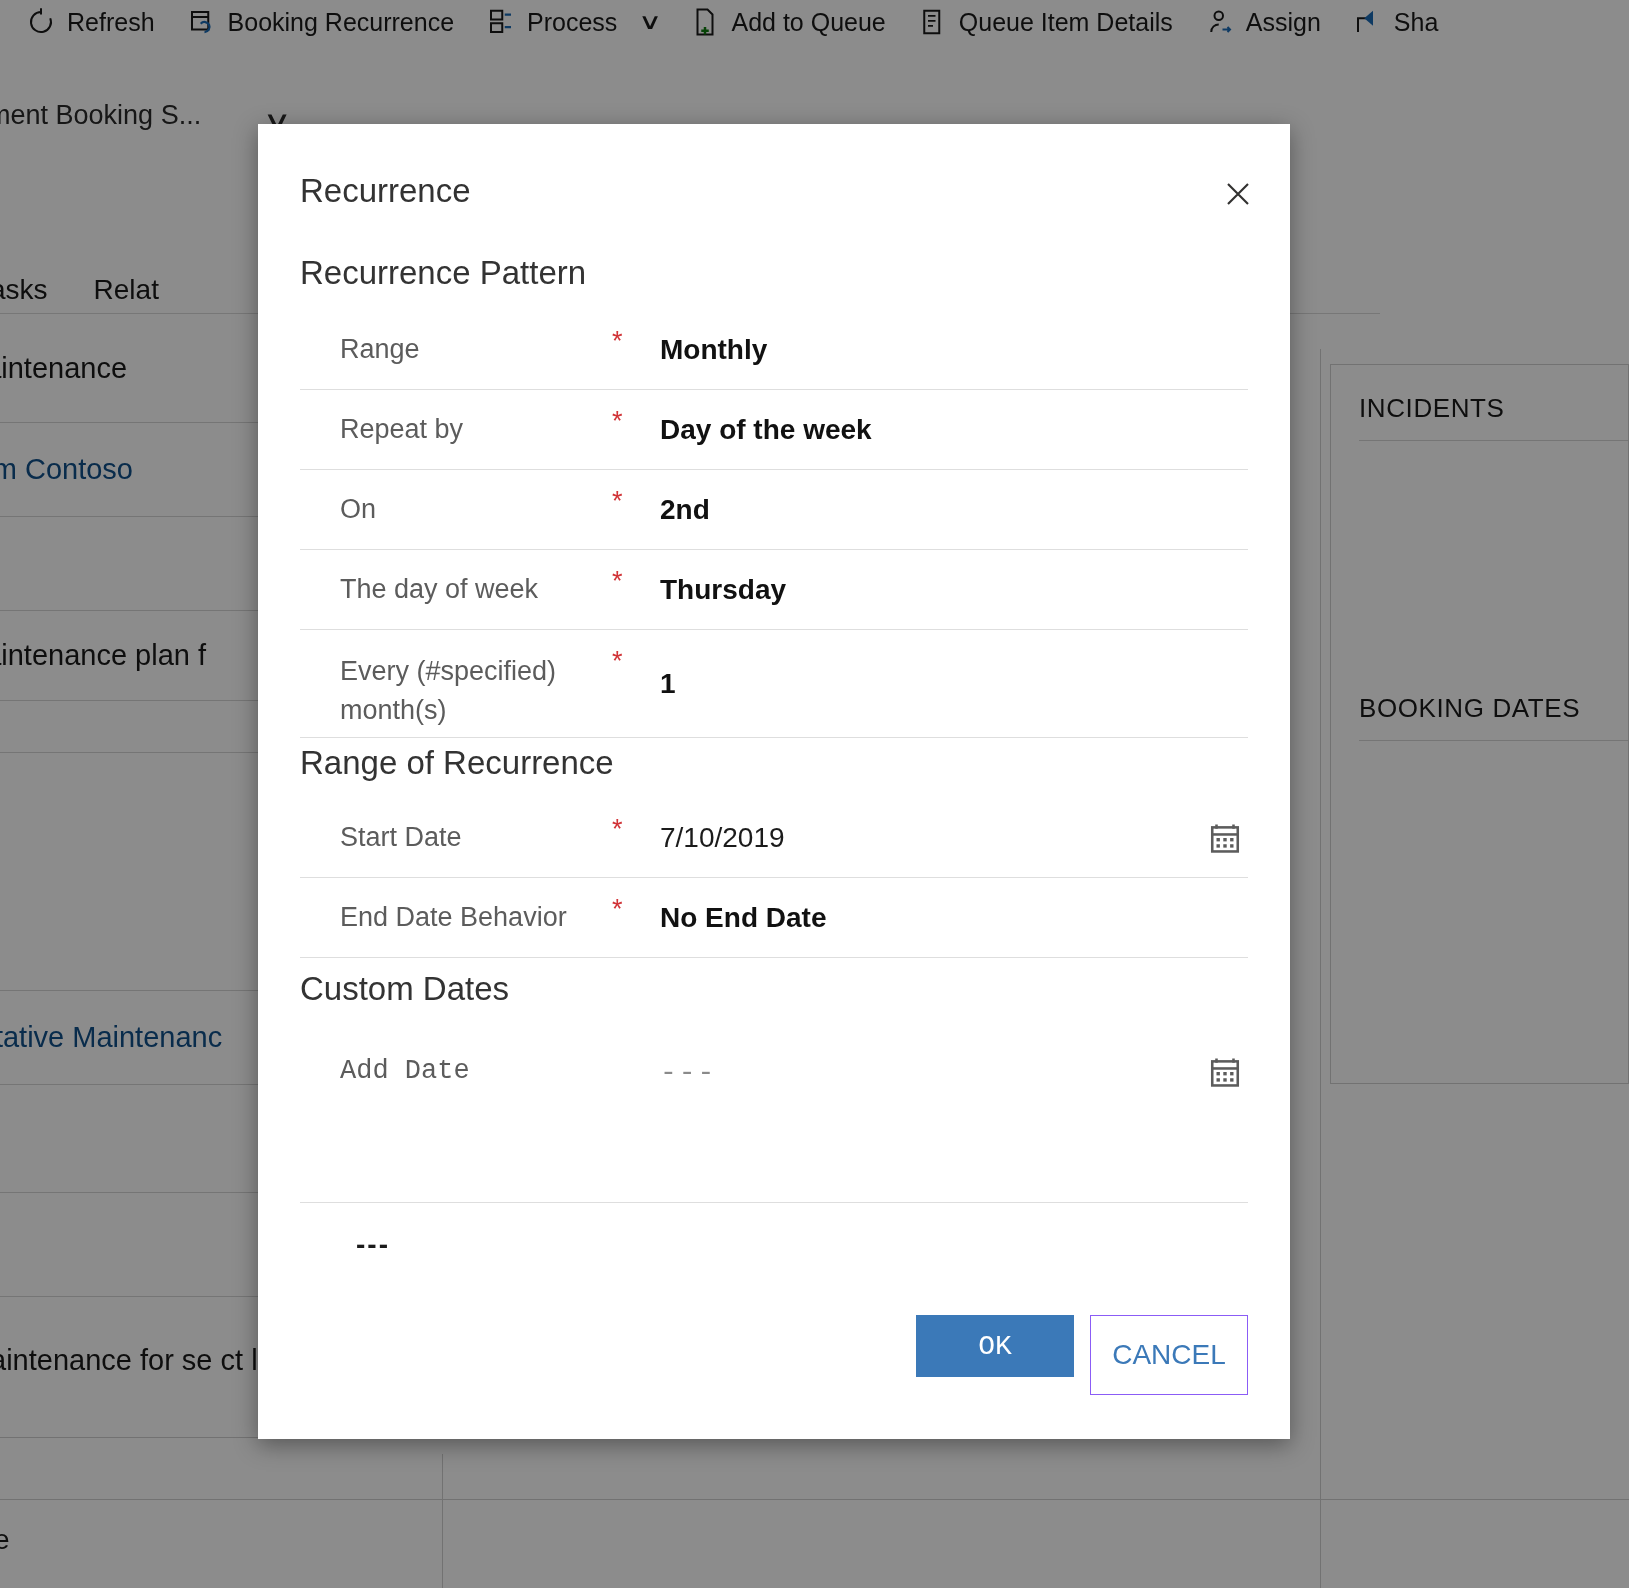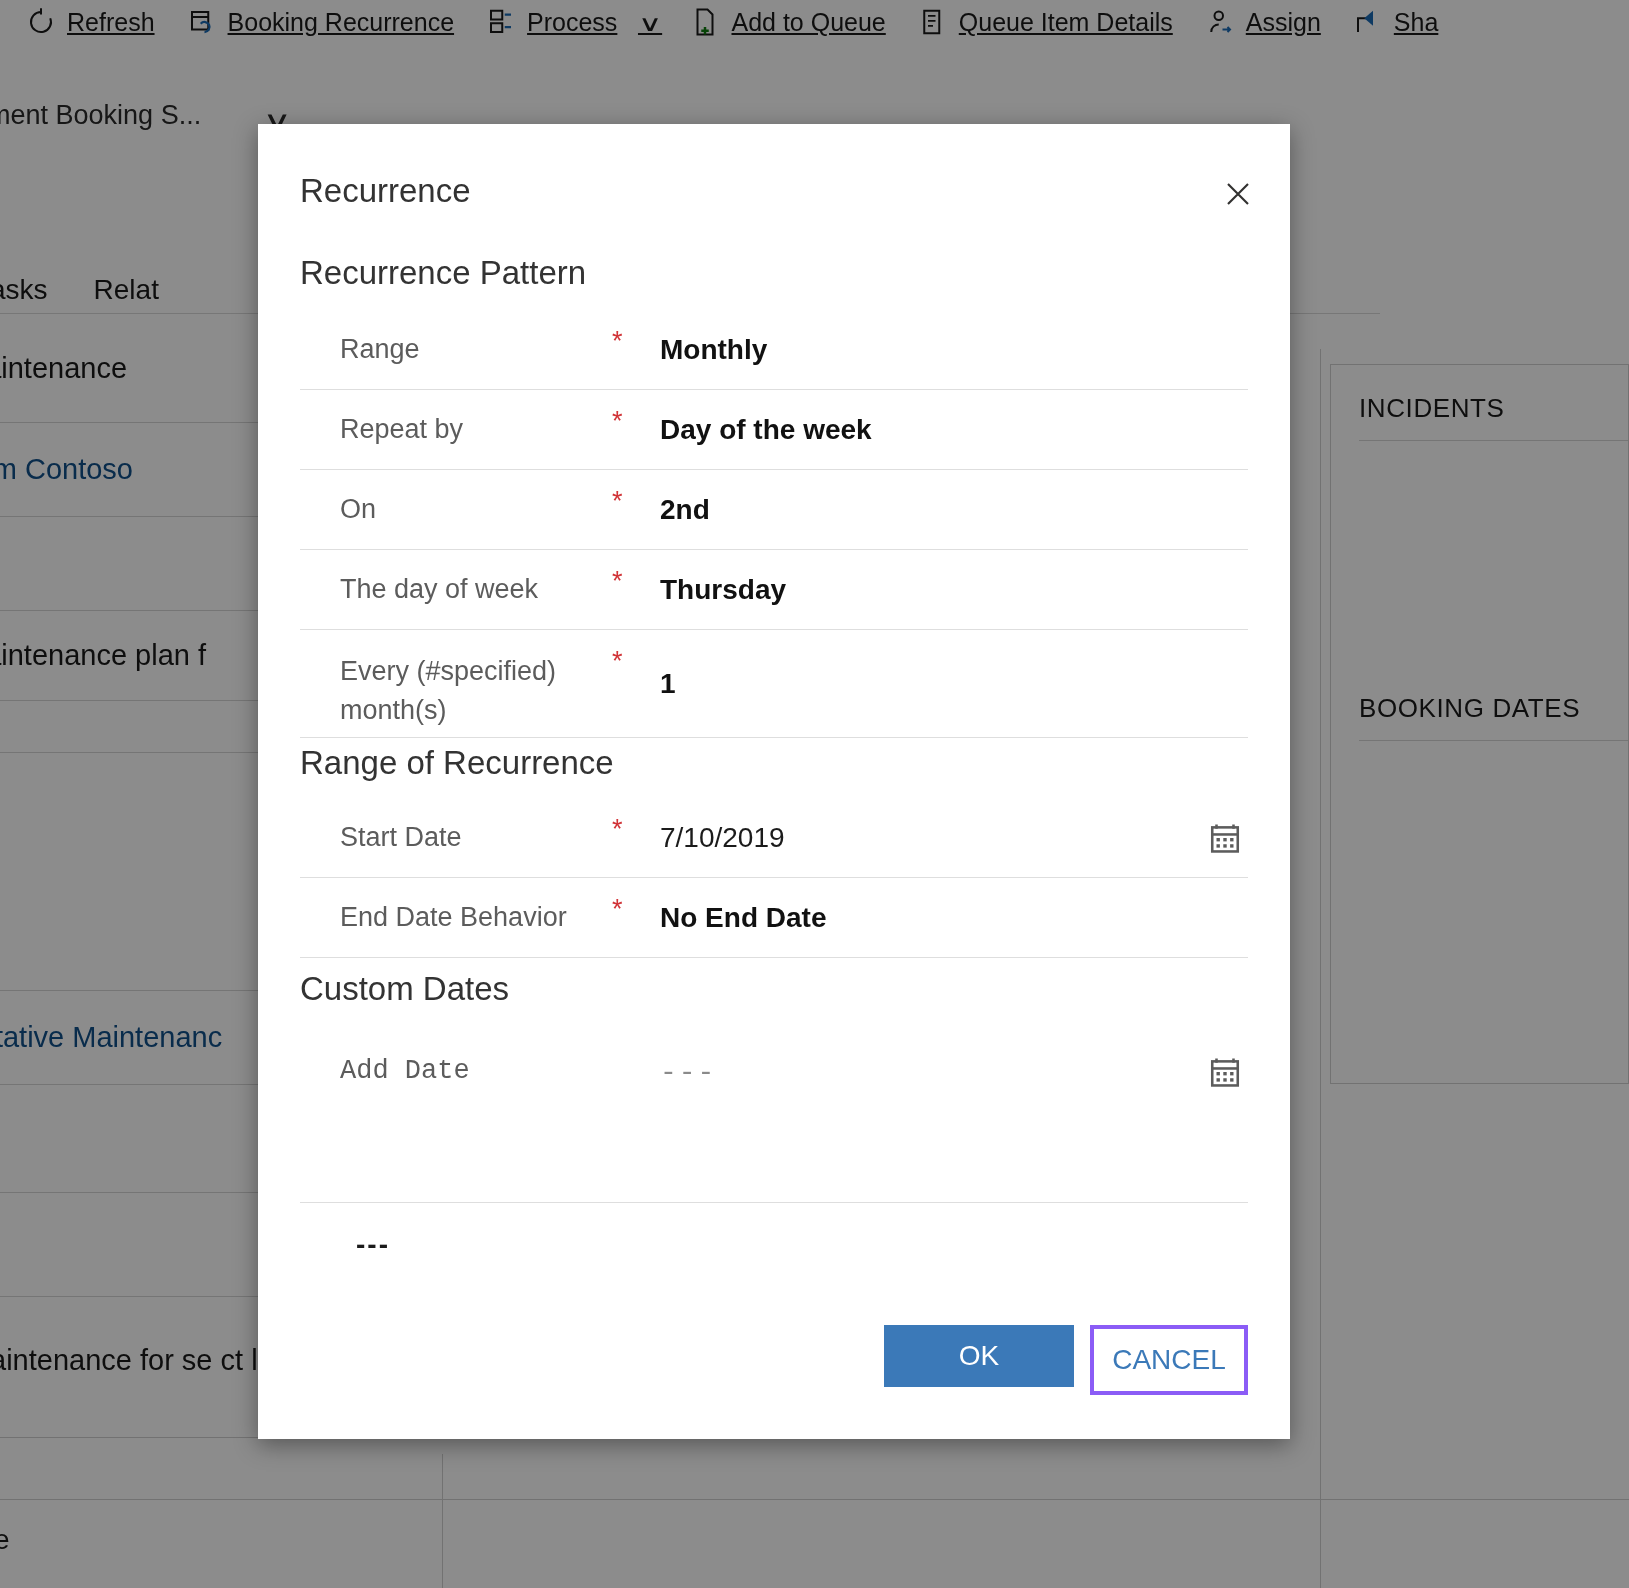--- a/index.html
+++ b/index.html
@@ -25,28 +25,27 @@
   
   #command-bar {
     position: absolute; top: 0; left: 0;
     width: 1629px; height: 44px;
     background: #ffffff;
     display: flex; align-items: center;
     padding-left: 26px;
     gap: 0px;
   }
   .cmd-item {
-    display: flex; align-items: flex-end;
+    display: flex; align-items: center;
     gap: 11px;
     padding: 0 18px 0 0;
     margin-right: 14px;
     font-size: 25px;
     color: #1b1b1b;
     white-space: nowrap;
-    text-decoration: underline;
   }
   .cmd-icon { width: 30px; height: 30px; display:inline-block; flex: 0 0 auto;}
   .cmd-caret {
     font-size: 22px; margin-left: 14px; color:#1b1b1b;
     transform: scaleX(1.5);
   }
 
   
   #content-area {
     position: absolute; top: 44px; left: 0;
@@ -183,30 +182,30 @@
   }
 
   
   #dlg-footer {
     position: absolute; left: 0; bottom: 44px;
     width: 1032px;
     display: flex; justify-content: flex-end;
     gap: 16px; padding-right: 42px;
   }
   #btn-ok {
-    width: 190px; height: 62px;
+    width: 158px; height: 62px;
     background: #3b79b8; color: #ffffff;
     border: none; font-size: 28px;
-    font-family: Liberation Sans, sans-serif;
+    font-family: Liberation Mono, monospace;
     cursor: pointer;
   }
   #btn-cancel {
-    width: 158px; height: 70px;
+    width: 158px; height: 80px;
     background: #ffffff; color: #3b79b8;
-    border: 4px solid #8b5cf6; font-size: 28px;
+    border: 1px solid #8b5cf6; font-size: 28px;
     font-family: "Liberation Sans", sans-serif;
     cursor: pointer;
   }
 </style>
 </head>
 <body>
 
 <div id="app-backdrop">
 
   <div id="command-bar">

